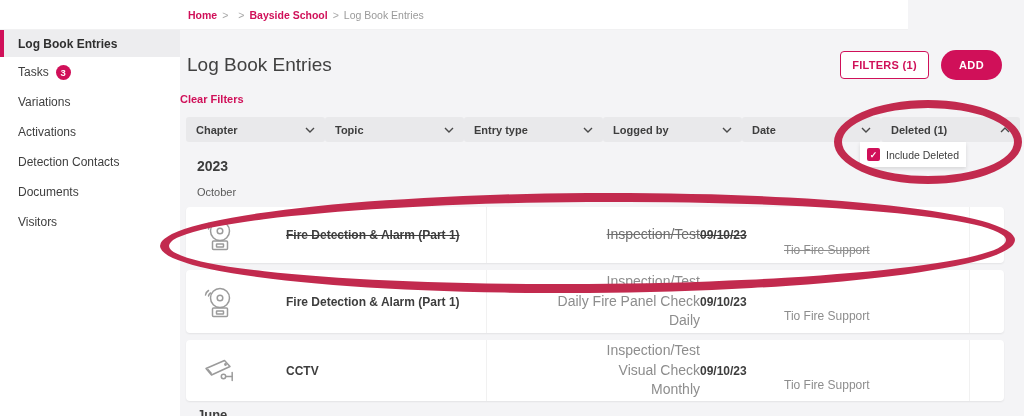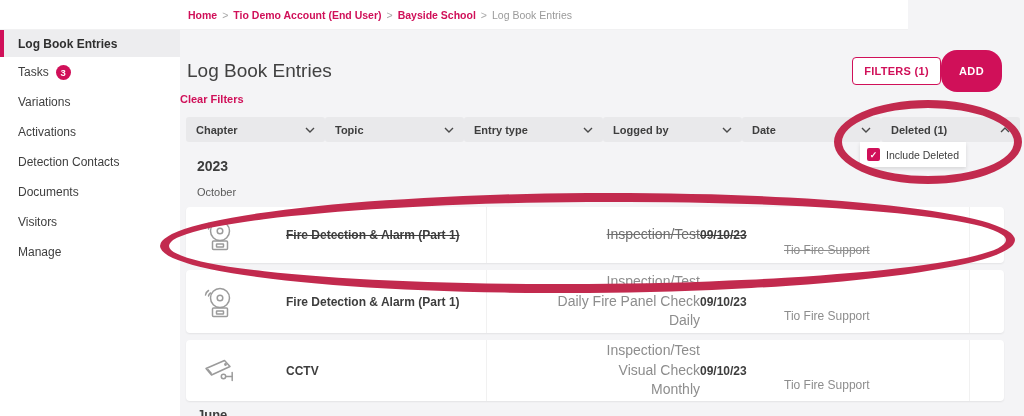--- a/index.html
+++ b/index.html
@@ -21,26 +21,26 @@
                       border-left:4px solid #d01059; font-weight:bold; color:#2f2f2f; }
   .badge { display:inline-flex; align-items:center; justify-content:center; margin-left:7px;
            width:15px; height:15px; border-radius:50%; background:#d01059; color:#fff;
            font-size:9.5px; font-weight:bold; }
 
   
   .main { position:absolute; left:180px; top:30px; right:0; bottom:0; background:#f4f4f6; }
   .header-row { position:absolute; top:20px; left:7px; right:22px; display:flex;
                 justify-content:space-between; align-items:center; }
   .page-title { font-size:19px; font-weight:400; color:#414141; }
-  .hdr-buttons { display:flex; align-items:center; }
+  .hdr-buttons { display:flex; align-items:center; gap:12px; }
   .btn-filters { background:#ffffff; border:1px solid #d01059; color:#d01059; font-size:11px;
                  font-weight:bold; letter-spacing:.3px; padding:7px 11px; border-radius:4px; cursor:pointer;
                  font-family:"Liberation Sans", sans-serif; }
   .btn-add { background:#d01059; border:none; color:#ffffff; font-size:11px; font-weight:bold;
-             letter-spacing:.4px; padding:15px 18px; border-radius:16px; cursor:pointer;
+             letter-spacing:.4px; padding:9px 18px; border-radius:16px; cursor:pointer;
              font-family:"Liberation Sans", sans-serif; }
   .clear-filters { position:absolute; top:63px; left:0; color:#d01059; font-size:11px;
                    font-weight:bold; cursor:pointer; }
 
   .filter-row { position:absolute; top:87px; left:6px; right:4px; display:flex; gap:0; }
   .dropdown { flex:1; height:25px; background:#e9e9eb; border-radius:3px; display:flex;
               align-items:center; justify-content:space-between; padding:0 10px; cursor:pointer; }
   .dd-label { font-size:11px; font-weight:600; color:#3e3e3e; }
 
   .deleted-panel { position:absolute; left:680px; top:112px; width:106px; height:25px; background:#ffffff;
@@ -80,21 +80,20 @@
   .ellipse-small { left:834px; top:100px; width:188px; height:84px; border:8px solid #c22a4e; }
 </style>
 </head>
 <body>
 
 <div class="page">
 
   <div class="topbar">
     <span class="bc-link">Home</span>
     <span class="bc-sep">&gt;</span>
-    <span class="bc-link">Tio Demo Account (End User)</span>
     <span class="bc-sep">&gt;</span>
     <span class="bc-link">Bayside School</span>
     <span class="bc-sep">&gt;</span>
     <span class="bc-current">Log Book Entries</span>
   </div>
 
   <div class="sidebar">
     <div class="side-item active">
       <span>Log Book Entries</span>
     </div>
@@ -109,23 +108,20 @@
       <span>Activations</span>
     </div>
     <div class="side-item">
       <span>Detection Contacts</span>
     </div>
     <div class="side-item">
       <span>Documents</span>
     </div>
     <div class="side-item">
       <span>Visitors</span>
-    </div>
-    <div class="side-item">
-      <span>Manage</span>
     </div>
   </div>
 
   <div class="main">
 
     <div class="header-row">
       <div class="page-title">Log Book Entries</div>
       <div class="hdr-buttons">
         <button class="btn-filters">FILTERS (1)</button>
         <button class="btn-add">ADD</button>

